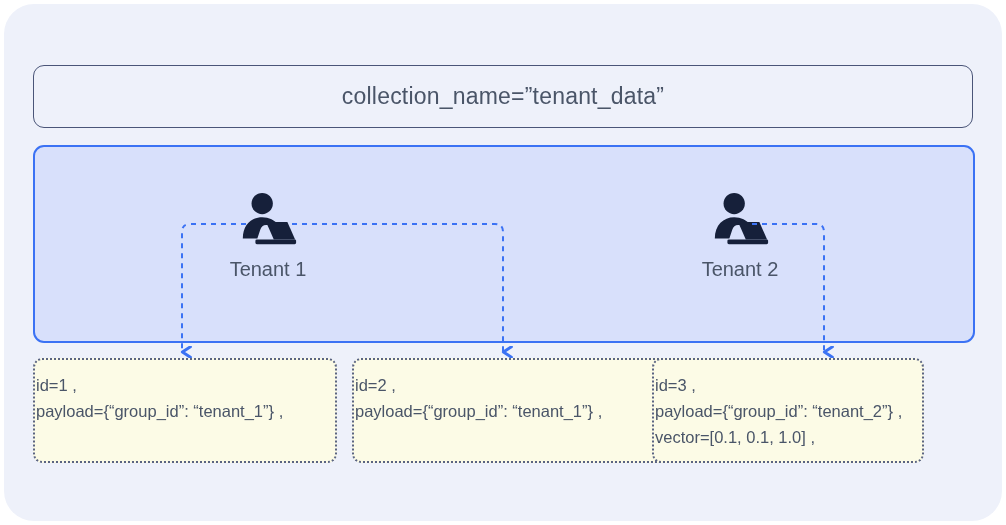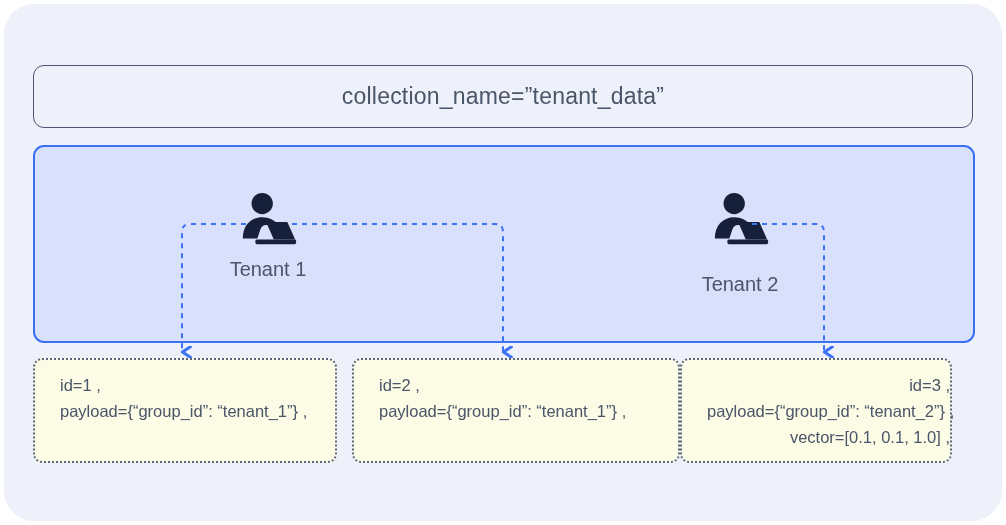--- a/index.html
+++ b/index.html
@@ -71,21 +71,21 @@
   
   .tenant {
     position: absolute;
     top: 190px;
     width: 160px;
     display: flex;
     flex-direction: column;
     align-items: center;
   }
   .tenant-1 { left: 188px; }
-  .tenant-2 { left: 660px; gap: 15px; }
+  .tenant-2 { left: 660px; }
 
   .tenant-icon {
     width: 62px;
     height: 62px;
     display: block;
   }
   .tenant-label {
     margin-top: 6px;
     font-size: 20px;
     color: #4a5568;
@@ -104,25 +104,25 @@
 
   
   .record-box {
     position: absolute;
     top: 358px;
     height: 105px;
     background: #fcfbe6;
     border: 2px dotted #5a6482;
     border-radius: 9px;
     box-sizing: border-box;
-    padding: 12px 0 0 25px;
+    padding: 12px 0 0 1px;
   }
   .record-1 { left: 33px;  width: 304px; }
   .record-2 { left: 352px; width: 328px; }
-  .record-3 { left: 680px; width: 272px; text-align: right; }
+  .record-3 { left: 652px; width: 272px; }
 
   .record-line {
     font-size: 16.5px;
     color: #4a5568;
     line-height: 26px;
     white-space: nowrap;
   }
 </style>
 </head>
 <body>

